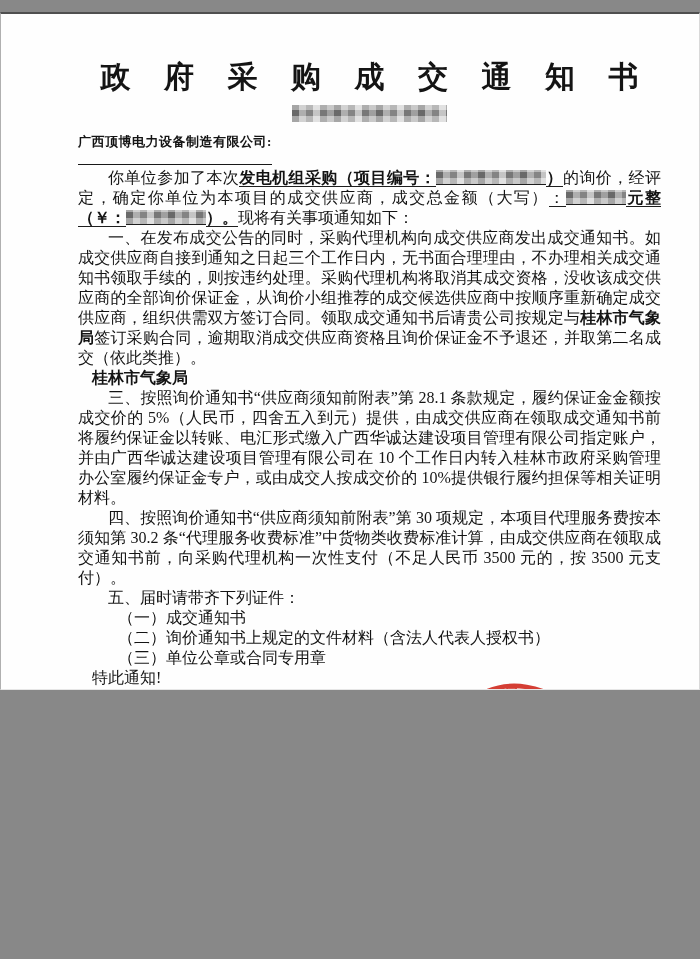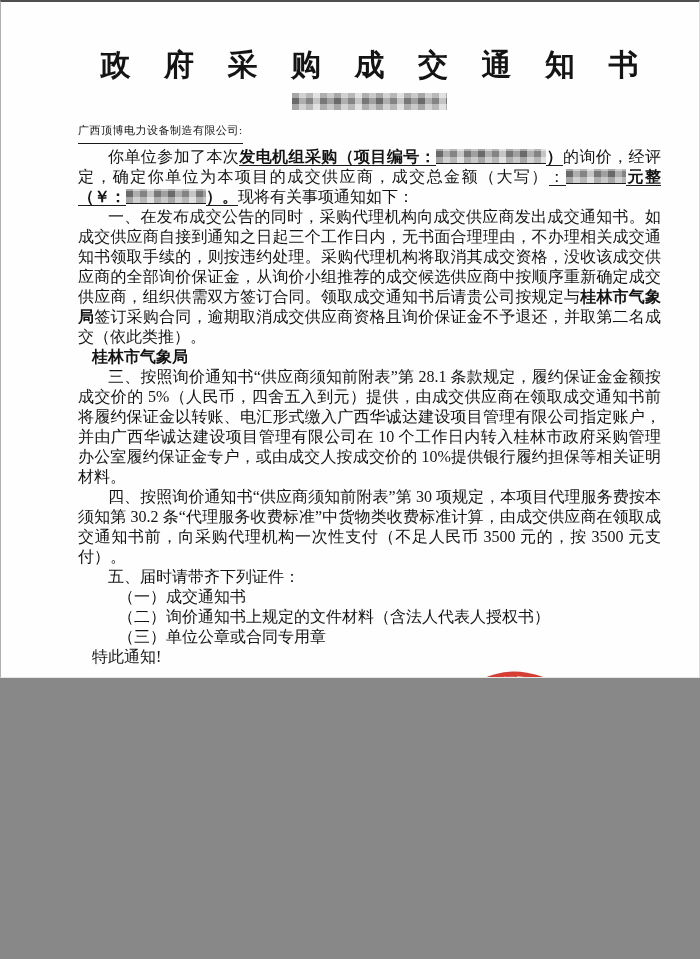--- a/index.html
+++ b/index.html
@@ -1,39 +1,39 @@
 <!DOCTYPE html>
 <html><head>
 <meta charset="utf-8">
 <style>
   html,body{margin:0;padding:0;background:#888;}
   .page{
-    position:relative;width:700px;height:678px;margin:0 auto;
+    position:relative;width:700px;height:678px;margin:12px auto;
     background:#fefefe;color:#141414;overflow:hidden;box-sizing:border-box;
     border-top:2px solid #4f4f4f;border-left:1px solid #b0b0b0;
     border-right:1px solid #d9d9d9;border-bottom:1px solid #e6e6e6;
     font-family:"Liberation Serif","DejaVu Serif",serif;
   }
   .content{position:absolute;left:77px;right:38px;top:0;}
   .title{
     margin-top:46px;text-align:center;font-size:30px;font-weight:bold;
     letter-spacing:13px;margin-right:-13px;line-height:34px;white-space:nowrap;
   }
   .doc-no{text-align:center;margin-top:11px;height:17px;}
   .mosaic{
     display:inline-block;height:14px;vertical-align:-2px;
     background:
       repeating-linear-gradient(0deg, rgba(255,255,255,.38) 0 6px, rgba(0,0,0,.05) 6px 12px),
       repeating-linear-gradient(90deg,#6f6f6f 0 7px,#b7b7b7 7px 14px,#8b8b8b 14px 21px,#cfcfcf 21px 28px,#7d7d7d 28px 35px,#a8a8a8 35px 42px);
   }
   .mosaic.big{height:17px;vertical-align:top;}
   .addressee-row{margin-top:10px;}
   .addressee{
-    display:inline-block;font-size:11px;font-weight:normal;
-    border-bottom:1.6px solid #181818;padding-bottom:5px;letter-spacing:.5px;
+    display:inline-block;font-size:13px;font-weight:bold;
+    border-bottom:1.6px solid #181818;padding-bottom:13px;letter-spacing:.5px;
   }
   .doc-body{margin-top:3px;font-size:16px;line-height:20px;text-align:justify;}
   .para{margin:0;}
   .p-indent{text-indent:30px;}
   .p-venue{margin-left:14px;font-weight:bold;}
   .p-addr{margin-left:14px;}
   .p-item{margin-left:40px;}
   .p-note{margin-left:14px;}
   .seg-b{font-weight:bold;}
   .seg-u{border-bottom:1.4px solid #1d1d1d;padding-bottom:0;}

